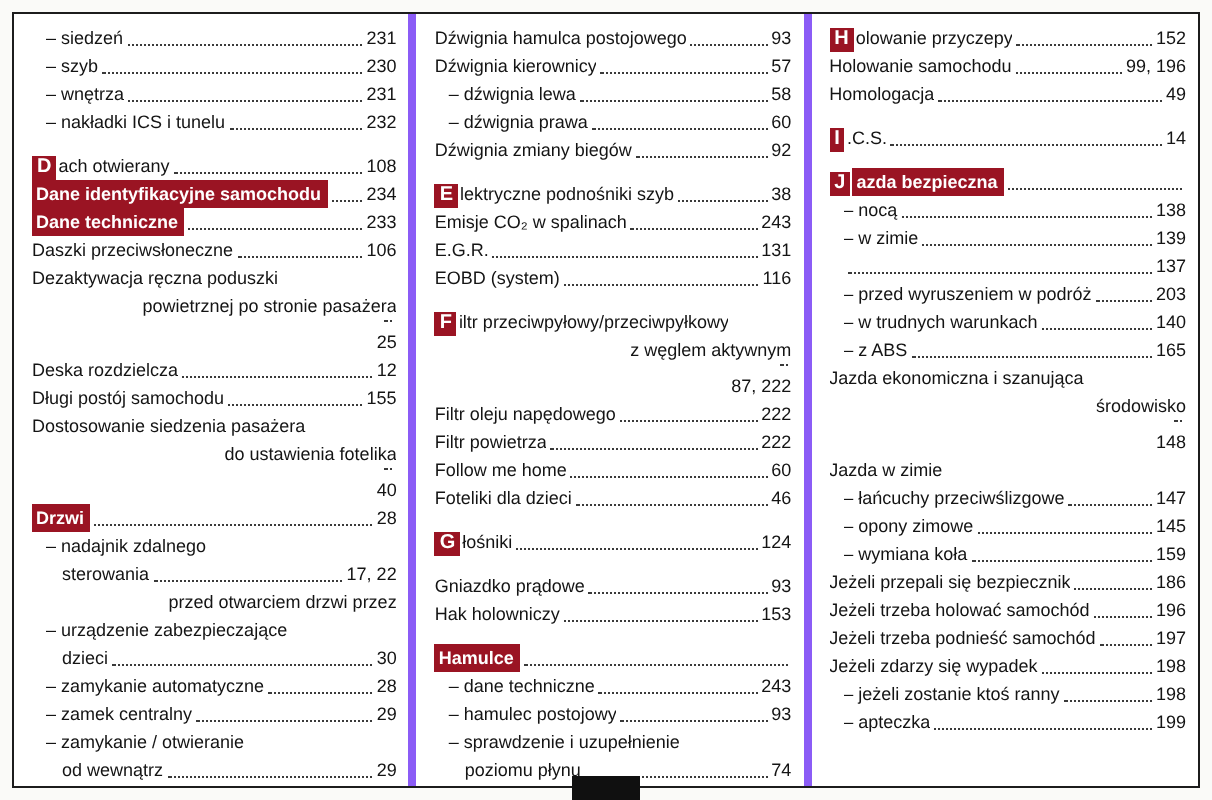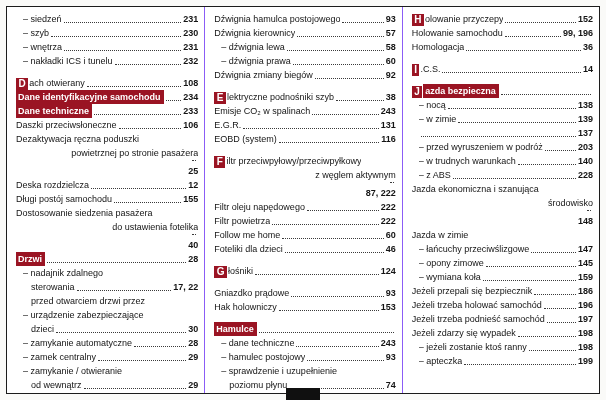--- a/index.html
+++ b/index.html
@@ -21,42 +21,42 @@
   .cols {
     position: absolute; left: 7px; top: 7px;
     width: 592px; height: 386px;
     display: flex;
   }
   .col {
     width: 33.333%;
     padding: 5px 6px 0 9px;
     overflow: hidden;
   }
-  .col + .col { border-left: 1px solid #8b5cf6; }
+  .col + .col { border-left: 4px solid #8b5cf6; }
   .row {
     display: flex;
     align-items: flex-end;
     font-size: 9px;
     line-height: 14px;
     color: #141414;
     white-space: nowrap;
   }
   .row.gap { margin-top: 8px; }
   .kind-sub     { padding-left: 7px; }
   .kind-cont    { padding-left: 11px; flex-direction: column; }
-  .kind-subcont { padding-left: 15px; }
+  .kind-subcont { padding-left: 15px; justify-content: flex-end; }
   .label { flex-shrink: 1; overflow: hidden; }
   .dots {
     flex: 1 1 auto;
     min-width: 4px;
     border-bottom: 1px dotted #3a3a3a;
     margin: 0 2px 3px 2px;
     height: 1px;
   }
-  .pg { flex-shrink: 0; font-weight: bold; }
+  .pg { flex-shrink: 0; }
   .letter {
     display: inline-block;
     background: var(--accent);
     color: #fff;
     font-weight: bold;
     font-size: 10px;
     line-height: 12px;
     padding: 0 2.5px;
     margin-right: 1px;
   }
@@ -321,21 +321,21 @@
         <span class="pg">152</span>
       </div>
       <div class="row kind-entry">
         <span class="label">Holowanie samochodu</span>
         <span class="dots"></span>
         <span class="pg">99, 196</span>
       </div>
       <div class="row kind-entry">
         <span class="label">Homologacja</span>
         <span class="dots"></span>
-        <span class="pg">36</span>
+        <span class="pg">49</span>
       </div>
       <div class="row kind-section gap">
         <span class="letter">I</span>
         <span class="label">.C.S.</span>
         <span class="dots"></span>
         <span class="pg">14</span>
       </div>
       <div class="row kind-sechl gap">
         <span class="letter">J</span>
         <span class="label hl">azda bezpieczna</span>
@@ -361,21 +361,21 @@
         <span class="pg">203</span>
       </div>
       <div class="row kind-sub">
         <span class="label">– w trudnych warunkach</span>
         <span class="dots"></span>
         <span class="pg">140</span>
       </div>
       <div class="row kind-sub">
         <span class="label">– z ABS</span>
         <span class="dots"></span>
-        <span class="pg">228</span>
+        <span class="pg">165</span>
       </div>
       <div class="row kind-entry">
         <span class="label">Jazda ekonomiczna i szanująca</span>
       </div>
       <div class="row kind-cont">
         <span class="label">środowisko</span>
         <span class="dots"></span>
         <span class="pg">148</span>
       </div>
       <div class="row kind-entry">

